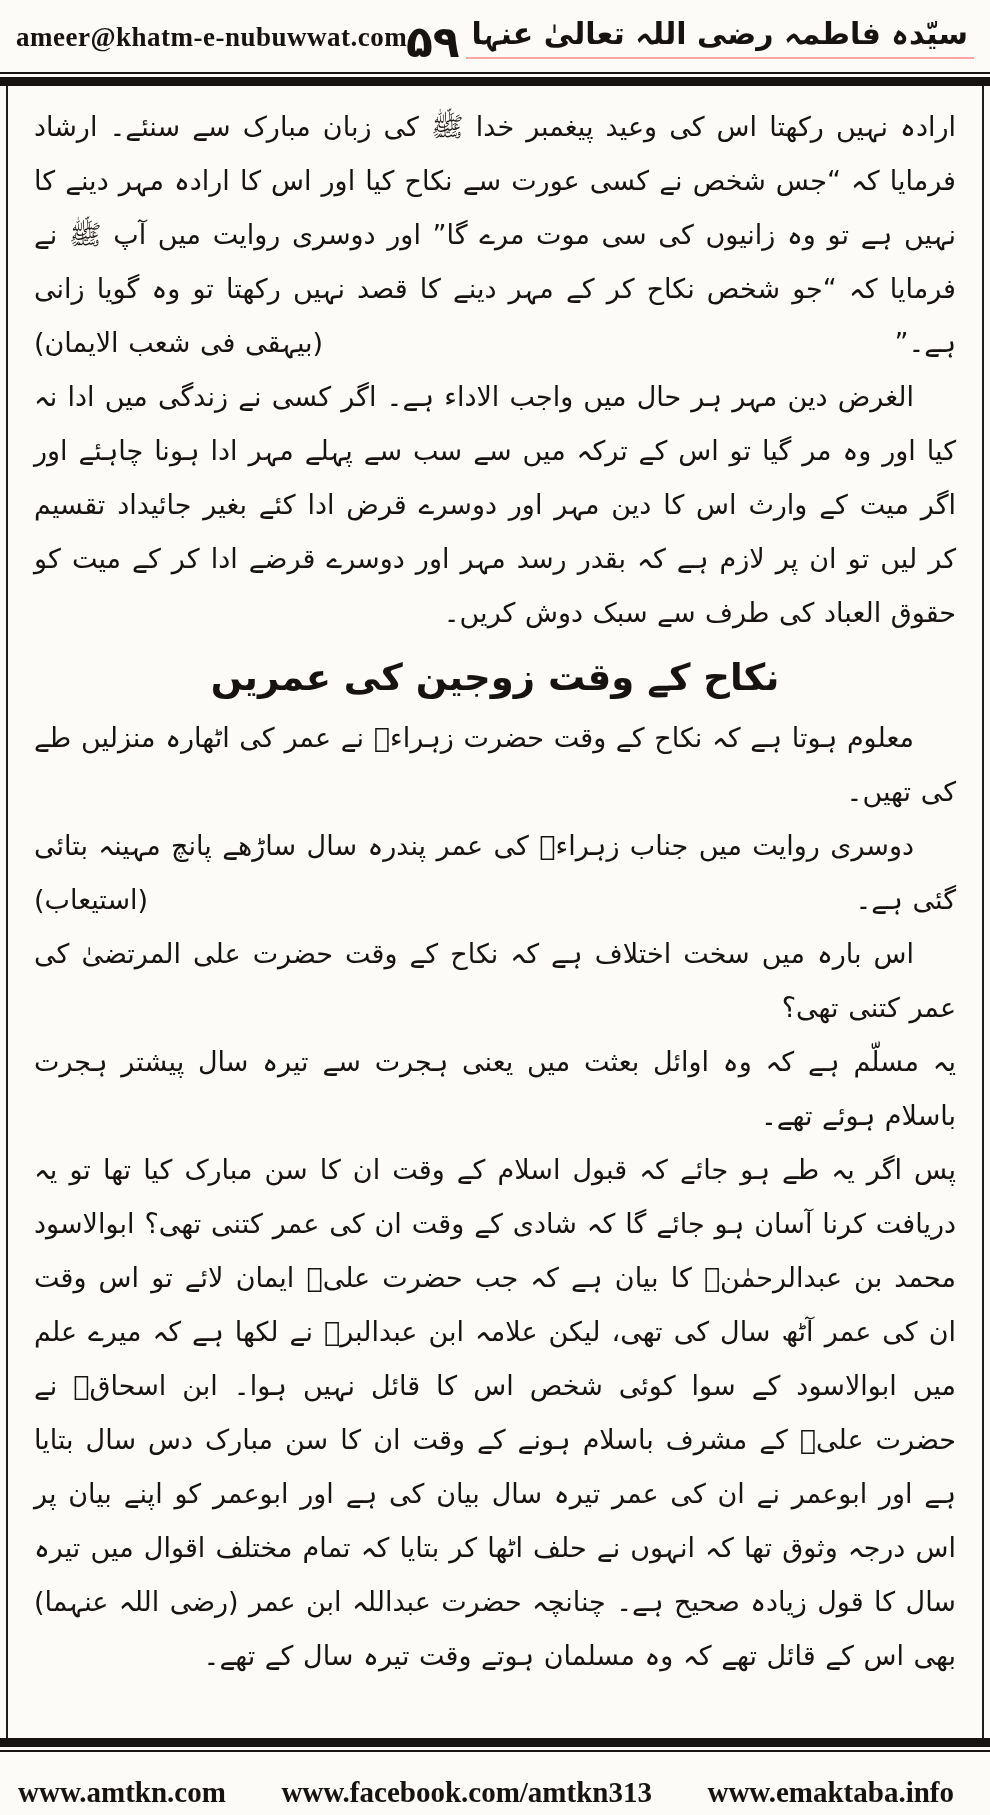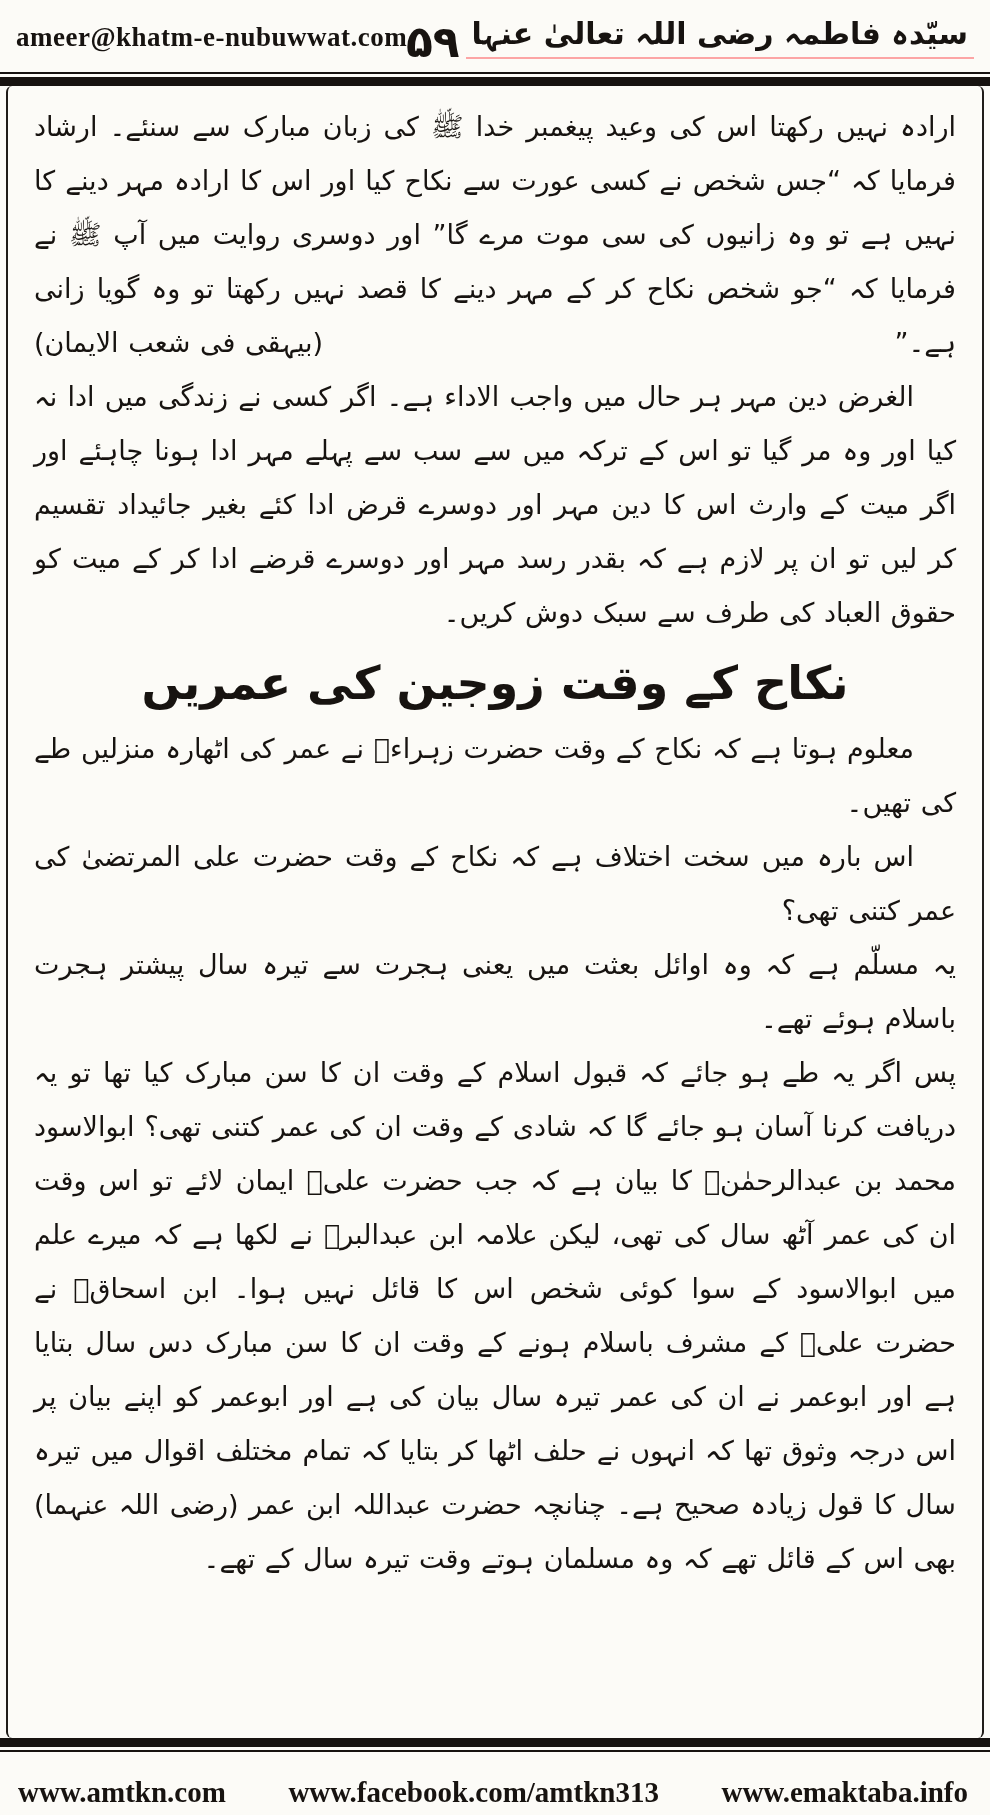--- a/index.html
+++ b/index.html
@@ -44,42 +44,41 @@
   .rule-bottom { position:absolute; bottom:63px; left:0; right:0; }
   .rule-bottom .thick { height:9px; background:#171310; margin-bottom:3px; }
   .rule-bottom .thin  { height:2px; background:#171310; }
 
   
   .body-frame {
     position:absolute; top:86px; bottom:77px; left:6px; right:6px;
     border-left:2px solid #201c18; border-right:2px solid #201c18;
     padding:14px 26px 0 26px;
     overflow:hidden;
-    border-radius:6px;
   }
   .para {
     direction:rtl;
     text-align:justify;
     font-size:27px;
     line-height:54px;
     word-spacing:1px;
   }
   .para.indent { text-indent:42px; }
   .citation { float:left; white-space:nowrap; }
   .section-heading {
     direction:rtl;
     text-align:center;
-    font-size:46px;
+    font-size:37px;
     font-weight:bold;
     padding:16px 0 12px 0;
   }
 
   
   .footer {
-    position:absolute; bottom:6px; left:0; right:4px;
+    position:absolute; bottom:6px; left:0; right:18px;
     display:flex; justify-content:space-between; align-items:baseline;
     padding:0 18px;
     font-family:"Liberation Serif", serif;
     font-weight:bold; font-size:29px;gap:36px;
   }
 </style>
 </head>
 <body>
 
 <div class="page">
@@ -99,20 +98,21 @@
 
     <p class="para"><span>ارادہ نہیں رکھتا اس کی وعید پیغمبر خدا ﷺ کی زبان مبارک سے سنئے۔ ارشاد فرمایا کہ “جس شخص نے کسی عورت سے نکاح کیا اور اس کا ارادہ مہر دینے کا نہیں ہے تو وہ زانیوں کی سی موت مرے گا” اور دوسری روایت میں آپ ﷺ نے فرمایا کہ “جو شخص نکاح کر کے مہر دینے کا قصد نہیں رکھتا تو وہ گویا زانی ہے۔”</span> <span class="citation">(بیہقی فی شعب الایمان)</span></p>
 
     <p class="para indent"><span>الغرض دین مہر ہر حال میں واجب الاداء ہے۔ اگر کسی نے زندگی میں ادا نہ کیا اور وہ مر گیا تو اس کے ترکہ میں سے سب سے پہلے مہر ادا ہونا چاہئے اور اگر میت کے وارث اس کا دین مہر اور دوسرے قرض ادا کئے بغیر جائیداد تقسیم کر لیں تو ان پر لازم ہے کہ بقدر رسد مہر اور دوسرے قرضے ادا کر کے میت کو حقوق العباد کی طرف سے سبک دوش کریں۔</span> <span class="citation"></span></p>
 
     <h2 class="section-heading">نکاح کے وقت زوجین کی عمریں</h2>
 
     <p class="para indent"><span>معلوم ہوتا ہے کہ نکاح کے وقت حضرت زہراءؓ نے عمر کی اٹھارہ منزلیں طے کی تھیں۔</span> <span class="citation"></span></p>
 
 
+    <p class="para indent"><span>دوسری روایت میں جناب زہراءؓ کی عمر پندرہ سال ساڑھے پانچ مہینہ بتائی گئی ہے۔</span> <span class="citation">(استیعاب)</span></p>
 
     <p class="para indent"><span>اس بارہ میں سخت اختلاف ہے کہ نکاح کے وقت حضرت علی المرتضیٰ کی عمر کتنی تھی؟</span> <span class="citation"></span></p>
 
     <p class="para"><span>یہ مسلّم ہے کہ وہ اوائل بعثت میں یعنی ہجرت سے تیرہ سال پیشتر ہجرت باسلام ہوئے تھے۔</span> <span class="citation"></span></p>
 
     <p class="para"><span>پس اگر یہ طے ہو جائے کہ قبول اسلام کے وقت ان کا سن مبارک کیا تھا تو یہ دریافت کرنا آسان ہو جائے گا کہ شادی کے وقت ان کی عمر کتنی تھی؟ ابوالاسود محمد بن عبدالرحمٰنؒ کا بیان ہے کہ جب حضرت علیؓ ایمان لائے تو اس وقت ان کی عمر آٹھ سال کی تھی، لیکن علامہ ابن عبدالبرؒ نے لکھا ہے کہ میرے علم میں ابوالاسود کے سوا کوئی شخص اس کا قائل نہیں ہوا۔ ابن اسحاقؒ نے حضرت علیؓ کے مشرف باسلام ہونے کے وقت ان کا سن مبارک دس سال بتایا ہے اور ابوعمر نے ان کی عمر تیرہ سال بیان کی ہے اور ابوعمر کو اپنے بیان پر اس درجہ وثوق تھا کہ انہوں نے حلف اٹھا کر بتایا کہ تمام مختلف اقوال میں تیرہ سال کا قول زیادہ صحیح ہے۔ چنانچہ حضرت عبداللہ ابن عمر (رضی اللہ عنہما) بھی اس کے قائل تھے کہ وہ مسلمان ہوتے وقت تیرہ سال کے تھے۔</span> </p>
 
   </main>
 
   <div class="rule-bottom">

